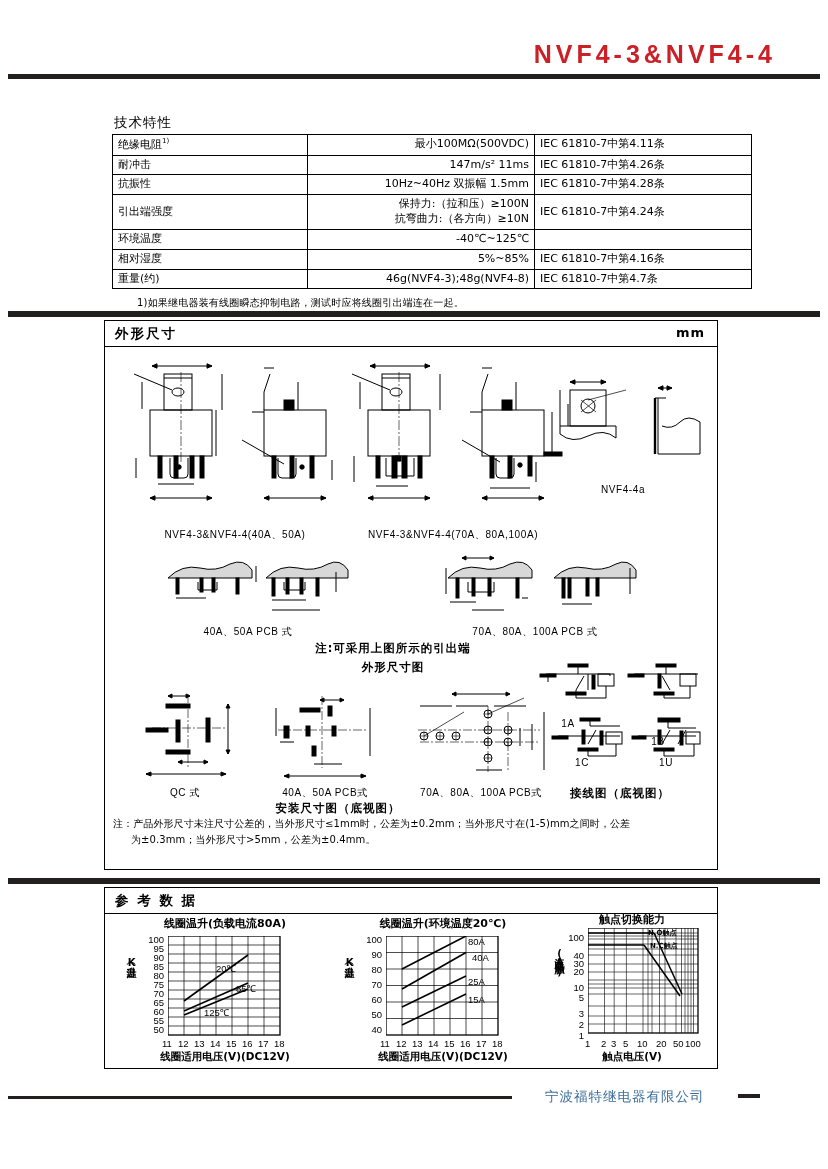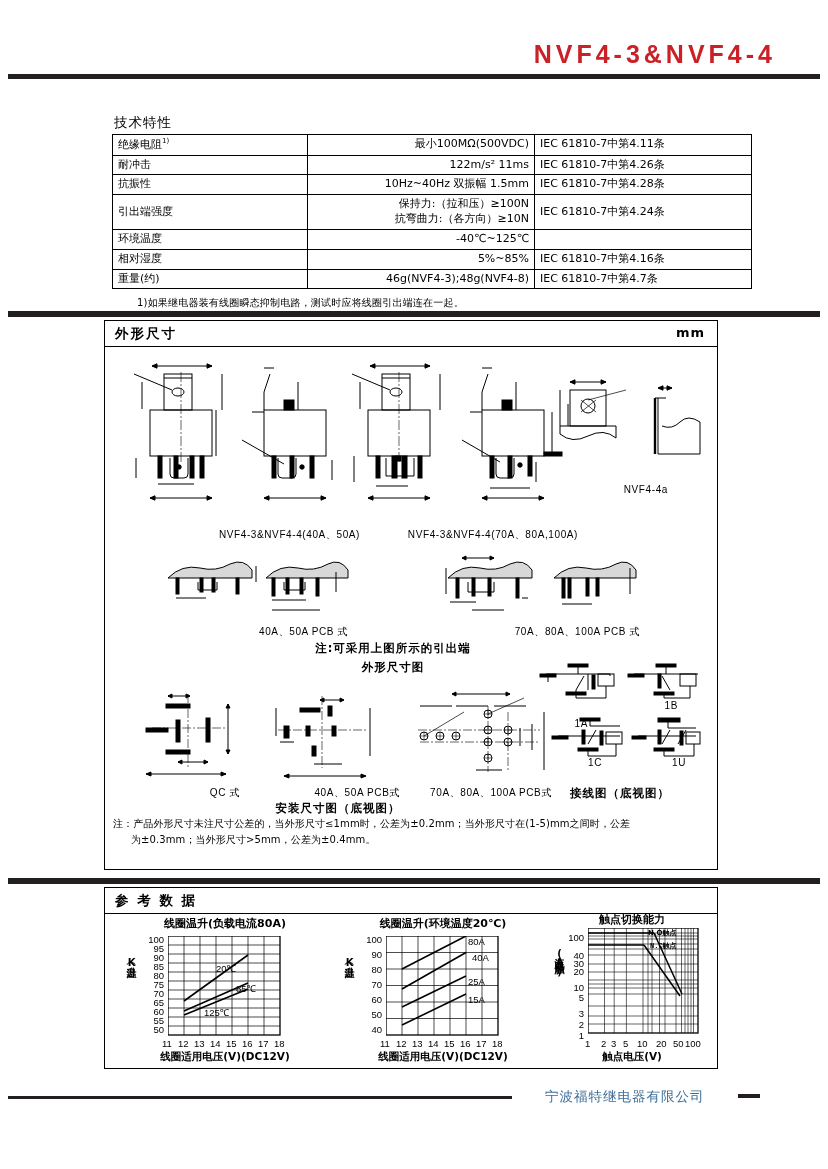--- a/index.html
+++ b/index.html
@@ -36,21 +36,21 @@
   table.spec td{
     border:1px solid #000;padding:2px 5px;vertical-align:middle;line-height:1.35;
   }
   table.spec td.c1{width:184px;margin-top:20px;}
   table.spec td.c2{width:216px;text-align:right;}
   table.spec td.c3{width:206px;}
   .sup{font-size:7px;vertical-align:super;}
   .note1{position:absolute;left:112px;top:296px;font-size:10px;letter-spacing:.2px;padding-left:25px;}
 
   
-  .cap{position:absolute;font-size:10px;letter-spacing:.6px;text-align:right;
+  .cap{position:absolute;font-size:10px;letter-spacing:.6px;text-align:center;
        font-family:"Liberation Sans",sans-serif;}
   .capb{position:absolute;font-size:11.5px;font-weight:bold;text-align:center;letter-spacing:1px;}
   .dimnote{position:absolute;font-size:10px;line-height:1.55;letter-spacing:.1px;}
   svg{display:block;}
   .dw{position:absolute;}
 
   
   .chart-wrap{position:absolute;}
   .ch-title{position:absolute;width:100%;text-align:center;top:0;font-size:11px;font-weight:bold;}
   .ch-xlab{position:absolute;width:100%;text-align:center;font-size:10.5px;font-weight:bold;}
@@ -78,21 +78,21 @@
 
   <table class="spec">
     <tbody>
         <tr>
       <td class="c1"><span>绝缘电阻</span><span class="sup">1)</span></td>
       <td class="c2">最小100MΩ(500VDC)</td>
       <td class="c3">IEC 61810-7中第4.11条</td>
     </tr>
     <tr>
       <td class="c1">耐冲击</td>
-      <td class="c2">122m/s² 11ms</td>
+      <td class="c2">147m/s² 11ms</td>
       <td class="c3">IEC 61810-7中第4.26条</td>
     </tr>
     <tr>
       <td class="c1">抗振性</td>
       <td class="c2">10Hz~40Hz  双振幅 1.5mm</td>
       <td class="c3">IEC 61810-7中第4.28条</td>
     </tr>
     <tr>
       <td class="c1">引出端强度</td>
       <td class="c2">
@@ -397,21 +397,21 @@
         <line x1="30" y1="34" x2="62" y2="34"></line>
         <line x1="66" y1="34" x2="98" y2="34"></line>
         <line x1="104" y1="34" x2="136" y2="34"></line>
         <line x1="142" y1="52" x2="142" y2="78"></line>
         <line x1="130" y1="56" x2="130" y2="74"></line>
         <line x1="154" y1="40" x2="154" y2="98"></line>
         <line x1="86" y1="98" x2="112" y2="98"></line>
       </g>
     </svg>
   </div>
-  <div class="cap" style="left:372px;top:786px;width:180px;">70A、80A、100A PCB式</div>
+  <div class="cap" style="left:391px;top:786px;width:180px;">70A、80A、100A PCB式</div>
   <div class="capb" style="left:208px;top:801px;width:260px;">安装尺寸图（底视图）</div>
 
   <div class="dw" style="left:532px;top:660px;">
     <svg width="172" height="132" viewBox="0 0 172 132">
       <g fill="none" stroke="#000" stroke-width="1">
 
         <g transform="translate(0,0)">
           <rect x="36" y="4" width="20" height="3" fill="#000"></rect>
           <line x1="46" y1="7" x2="46" y2="14"></line>
             <line x1="14" y1="14" x2="78" y2="14"></line>
@@ -472,21 +472,21 @@
           <rect x="58" y="16" width="14" height="12"></rect>
           <rect x="26" y="32" width="20" height="3" fill="#000"></rect>
           <line x1="36" y1="35" x2="36" y2="40"></line>
             <line x1="36" y1="40" x2="66" y2="40"></line>
             <line x1="66" y1="40" x2="66" y2="28"></line>
         </g>
       </g>
     </svg>
   </div>
   <div class="cap" style="left:548px;top:718px;width:40px;">1A</div>
-  <div class="cap" style="left:638px;top:700px;width:40px;">1B</div>
+  <div class="cap" style="left:638px;top:736px;width:40px;">1B</div>
   <div class="cap" style="left:562px;top:757px;width:40px;">1C</div>
   <div class="cap" style="left:646px;top:757px;width:40px;">1U</div>
   <div class="capb" style="left:530px;top:786px;width:180px;">接线图（底视图）</div>
 
   <div class="dimnote" style="left:113px;top:816px;width:600px;">
     <div>注：产品外形尺寸未注尺寸公差的，当外形尺寸≤1mm时，公差为±0.2mm；当外形尺寸在(1-5)mm之间时，公差</div>
     <div style="padding-left:18px;">为±0.3mm；当外形尺寸&gt;5mm，公差为±0.4mm。</div>
   </div>
 
   <div class="band" style="top:878px;"></div>
@@ -649,21 +649,21 @@
         </g>
         <g stroke-width="1.5">
           <line x1="0" y1="5" x2="66" y2="5"></line>
           <line x1="66" y1="5" x2="94" y2="66"></line>
           <line x1="0" y1="17" x2="56" y2="17"></line>
           <line x1="56" y1="17" x2="92" y2="68"></line>
         </g>
       </g>
     </svg>
     <div class="smlab" style="left:48px;top:18px;">N.O触点</div>
-    <div class="smlab" style="left:50px;top:31px;font-family:Liberation Mono, monospace;">N.C触点</div>
+    <div class="smlab" style="left:50px;top:31px;">N.C触点</div>
     <div class="tick" style="left:33px;top:128px;">1</div>
     <div class="tick" style="left:49px;top:128px;">2</div>
     <div class="tick" style="left:59px;top:128px;">3</div>
     <div class="tick" style="left:71px;top:128px;">5</div>
     <div class="tick" style="left:85px;top:128px;">10</div>
     <div class="tick" style="left:104px;top:128px;">20</div>
     <div class="tick" style="left:121px;top:128px;">50</div>
     <div class="tick" style="left:133px;top:128px;">100</div>
     <div class="ch-xlab" style="top:140px;left:0;">触点电压(V)</div>
   </div>

